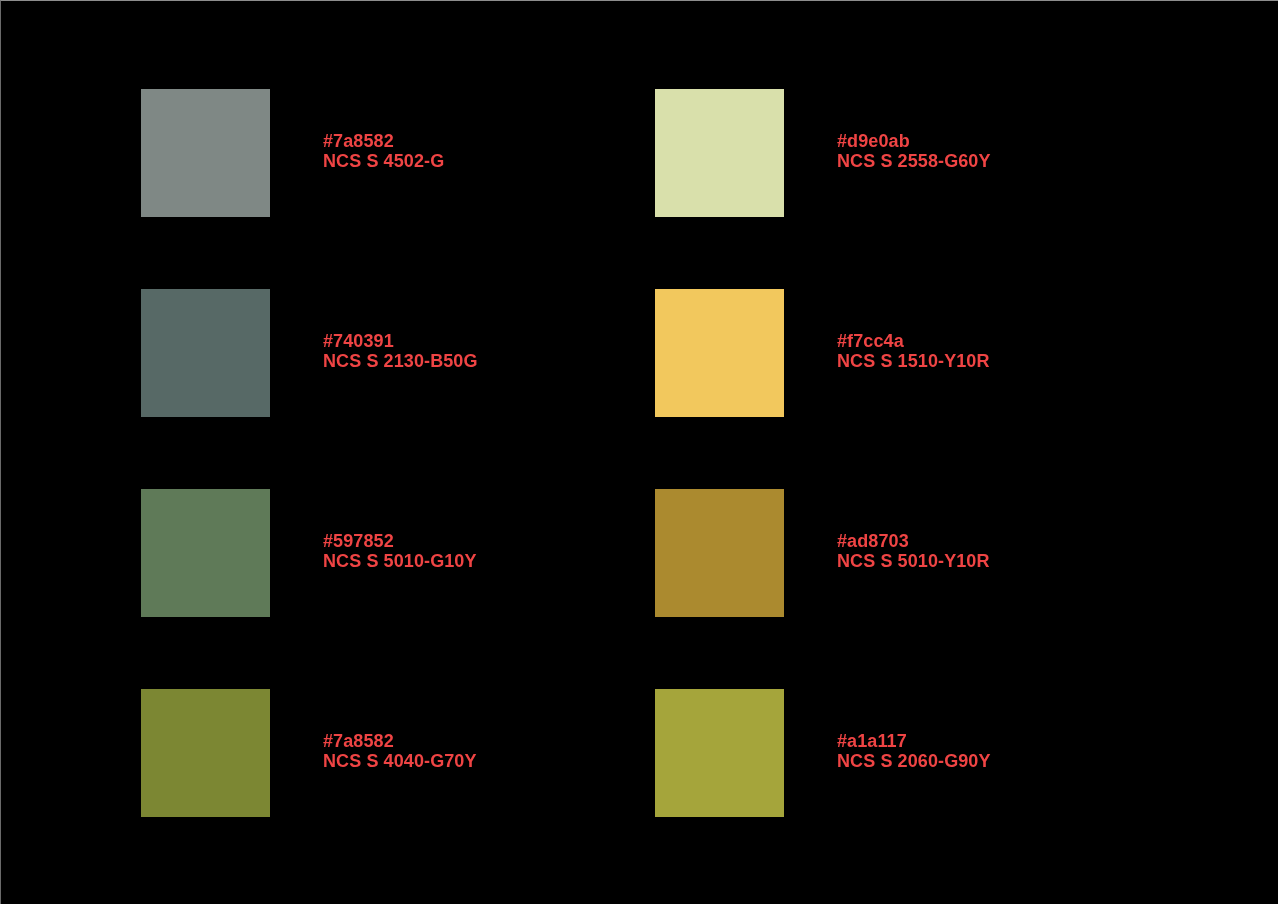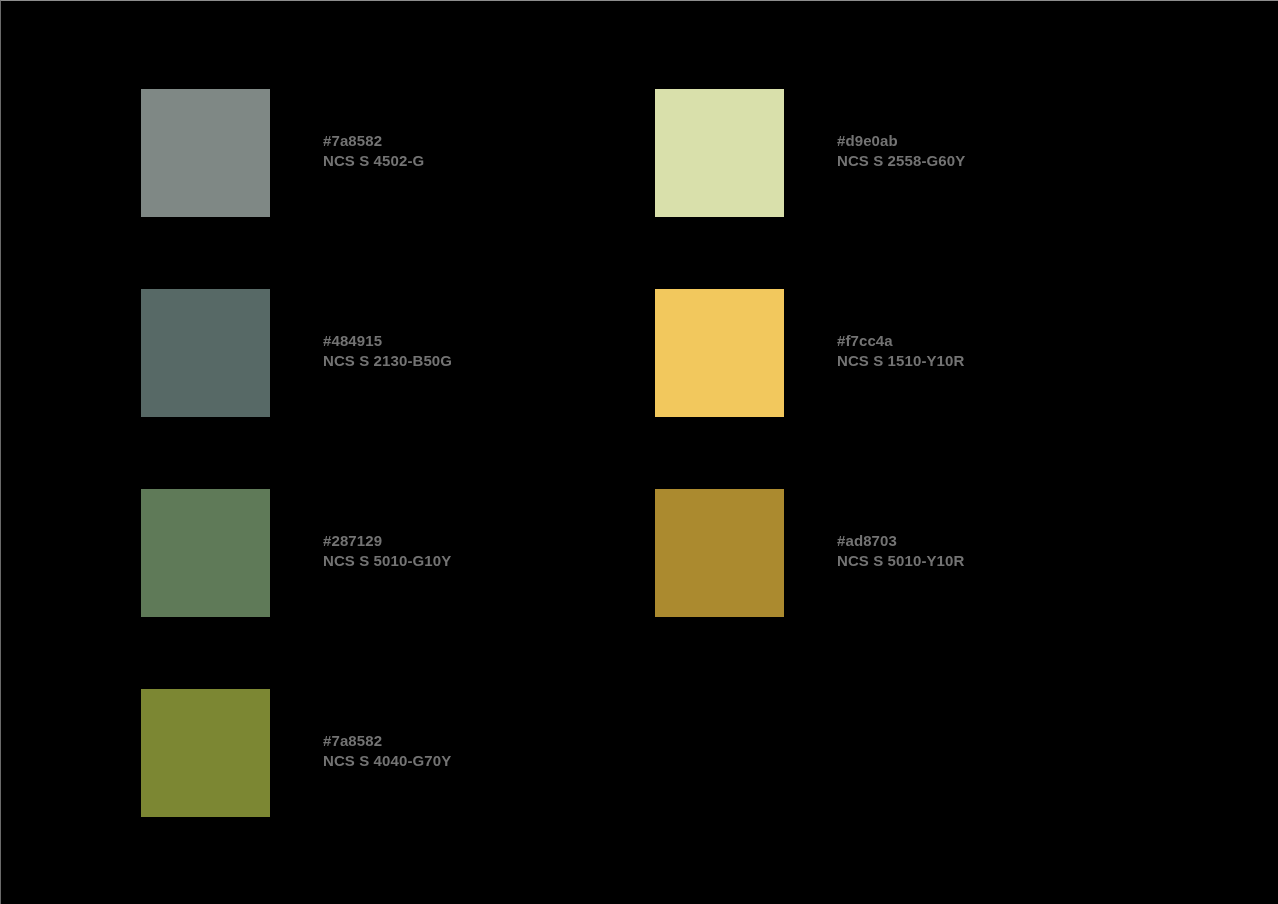--- a/index.html
+++ b/index.html
@@ -50,23 +50,23 @@
   }
   .swatch-labels {
     margin-left: 53px;
     margin-top: 42px;
     display: flex;
     flex-direction: column;
     line-height: 20px;
   }
   .swatch-hex,
   .swatch-ncs {
-    color: #737373;
+    color: #ef4444;
     font-family: "Liberation Sans", sans-serif;
-    font-size: 15px;
+    font-size: 18px;
     font-weight: bold;
     white-space: nowrap;
     letter-spacing: 0.1px;
   }
 </style>
 </head>
 <body>
 
 <div id="page">
   <div id="palette-grid">
@@ -80,46 +80,53 @@
       <div class="swatch-entry">
         <div class="swatch-chip" style="background: rgb(217, 224, 171);"></div>
         <div class="swatch-labels">
           <div class="swatch-hex">#d9e0ab</div>
           <div class="swatch-ncs">NCS S 2558-G60Y</div>
         </div>
       </div>
       <div class="swatch-entry">
         <div class="swatch-chip" style="background: rgb(87, 105, 102);"></div>
         <div class="swatch-labels">
-          <div class="swatch-hex">#484915</div>
+          <div class="swatch-hex">#740391</div>
           <div class="swatch-ncs">NCS S 2130-B50G</div>
         </div>
       </div>
       <div class="swatch-entry">
         <div class="swatch-chip" style="background: rgb(242, 200, 93);"></div>
         <div class="swatch-labels">
           <div class="swatch-hex">#f7cc4a</div>
           <div class="swatch-ncs">NCS S 1510-Y10R</div>
         </div>
       </div>
       <div class="swatch-entry">
         <div class="swatch-chip" style="background: rgb(95, 122, 88);"></div>
         <div class="swatch-labels">
-          <div class="swatch-hex">#287129</div>
+          <div class="swatch-hex">#597852</div>
           <div class="swatch-ncs">NCS S 5010-G10Y</div>
         </div>
       </div>
       <div class="swatch-entry">
         <div class="swatch-chip" style="background: rgb(171, 138, 47);"></div>
         <div class="swatch-labels">
           <div class="swatch-hex">#ad8703</div>
           <div class="swatch-ncs">NCS S 5010-Y10R</div>
         </div>
       </div>
       <div class="swatch-entry">
         <div class="swatch-chip" style="background: rgb(124, 135, 51);"></div>
         <div class="swatch-labels">
           <div class="swatch-hex">#7a8582</div>
           <div class="swatch-ncs">NCS S 4040-G70Y</div>
         </div>
       </div>
+      <div class="swatch-entry">
+        <div class="swatch-chip" style="background: rgb(165, 165, 59);"></div>
+        <div class="swatch-labels">
+          <div class="swatch-hex">#a1a117</div>
+          <div class="swatch-ncs">NCS S 2060-G90Y</div>
+        </div>
+      </div>
     </div>
 </div>
 
 </body></html>

